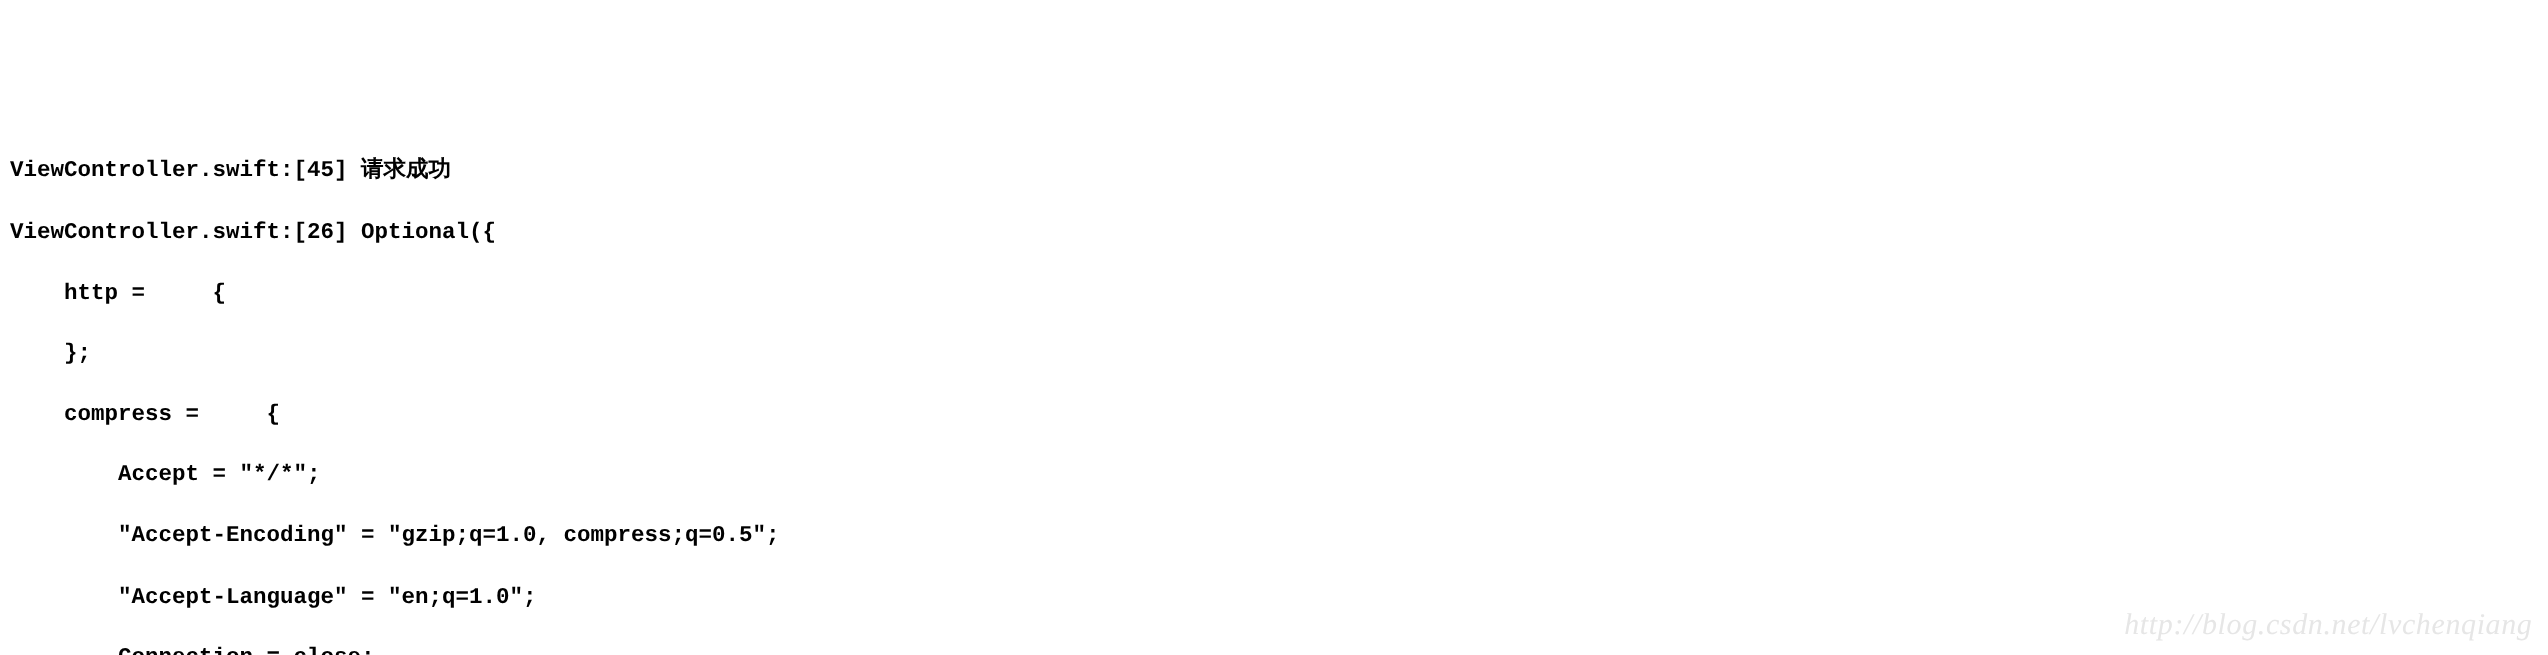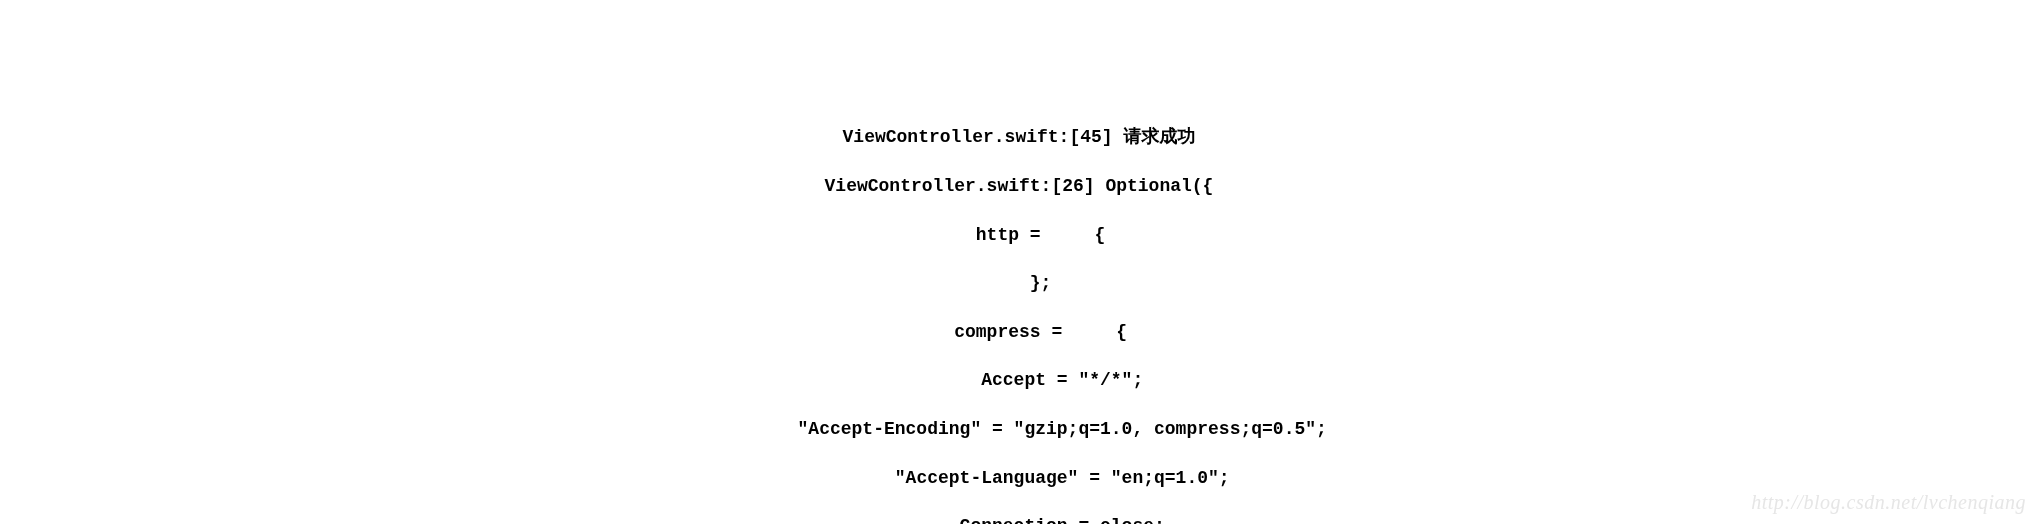--- a/index.html
+++ b/index.html
@@ -16,28 +16,27 @@
       line-height: 1.35;
       padding: 4px 8px;
       white-space: pre;
       position: relative;
       width: 2038px;
       height: 524px;
       overflow: hidden;
     }
     .console-line {
       display: block;
-      text-align: center;
     }
     .watermark {
       position: absolute;
       bottom: 8px;
       right: 12px;
       font-family: "Times New Roman", serif;
-      font-size: 20px;
+      font-size: 24px;
       font-weight: normal;
       color: #e6e6e6;
       letter-spacing: 0.5px;
       font-style: italic;
     }
   </style>
 </head>
 <body>
 
 

